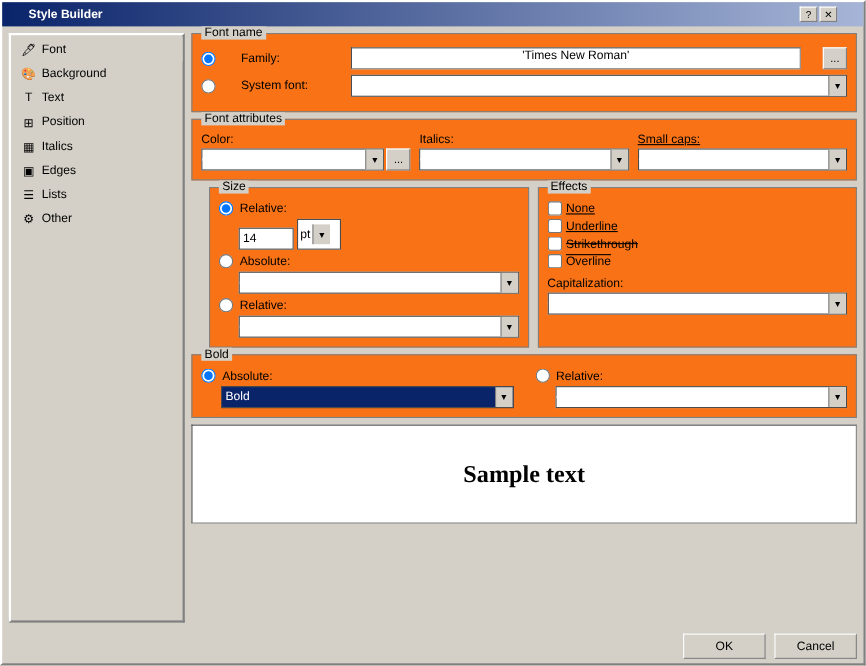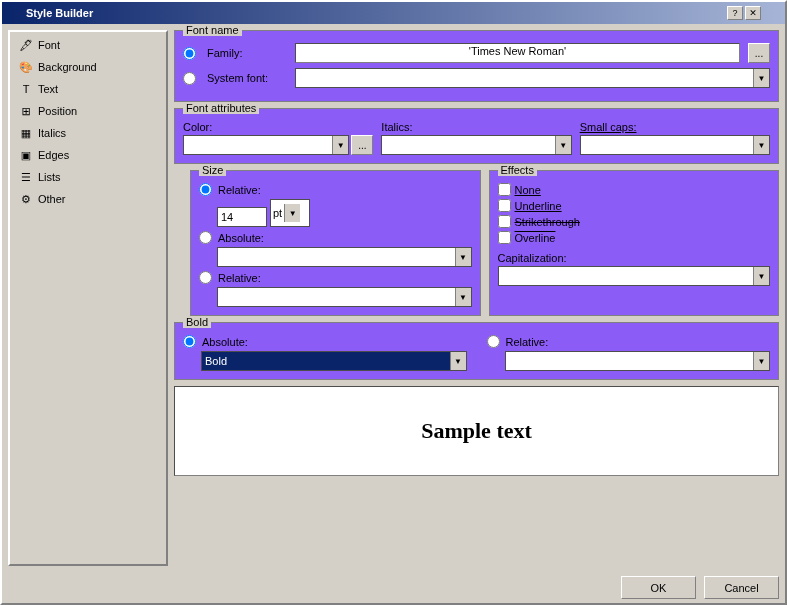--- a/index.html
+++ b/index.html
@@ -97,37 +97,37 @@
       flex: 1;
       display: flex;
       flex-direction: column;
       gap: 6px;
     }
 
     .group-box {
       border: 1px solid #808080;
       padding: 12px 8px 8px 8px;
       position: relative;
-      background: #8b5cf6;
+      background: #f97316;
     }
 
     .group-box-title {
       position: absolute;
       top: -7px;
       left: 8px;
       background: #d4d0c8;
       padding: 0 3px;
       font-size: 11px;
     }
 
     .form-row {
       display: flex;
       align-items: center;
       margin-bottom: 5px;
-      gap: 8px;
+      gap: 20px;
     }
 
     .form-label {
       font-size: 11px;
       min-width: 80px;
     }
 
     input[type="radio"] {
       margin-right: 3px;
     }

